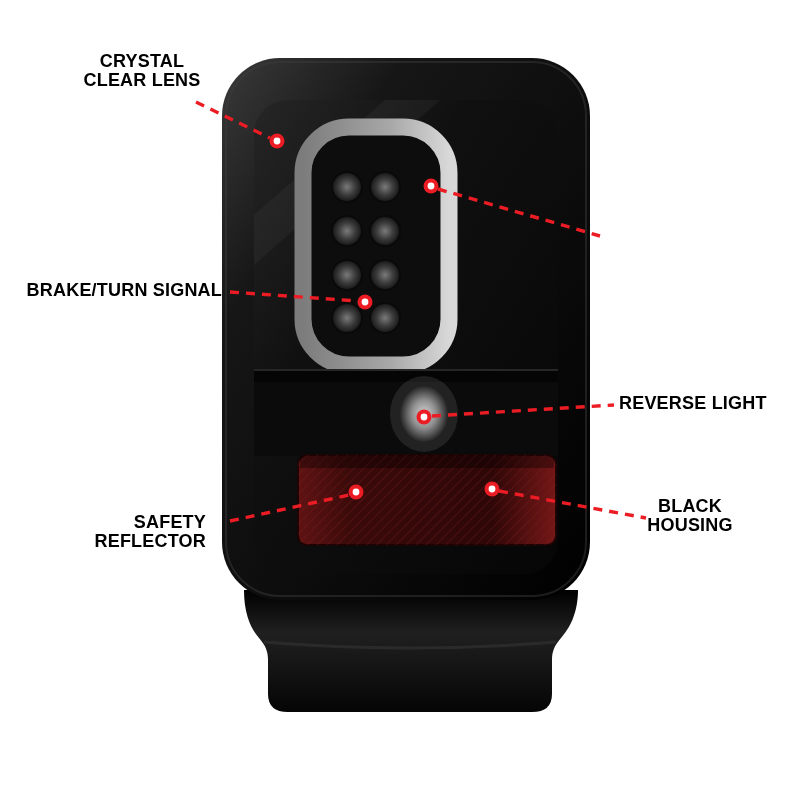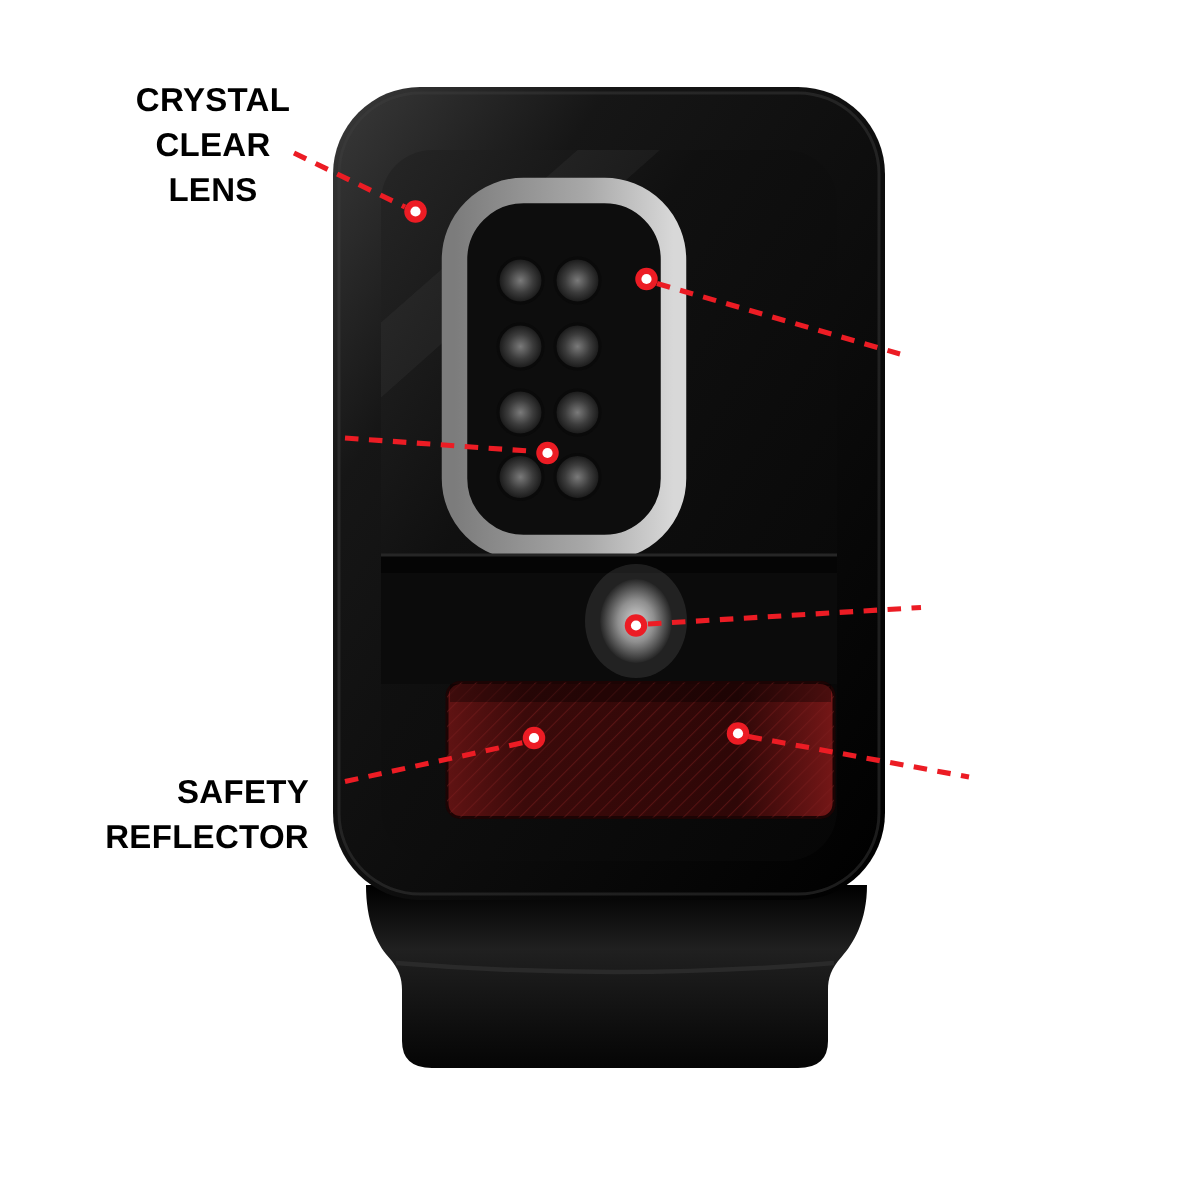--- a/index.html
+++ b/index.html
@@ -11,22 +11,22 @@
   .stage {
     position: relative;
     width: 800px; height: 800px;
     background: #ffffff;
     overflow: hidden;
   }
   svg.art { position: absolute; left: 0; top: 0; }
   .label {
     position: absolute;
     font-weight: bold;
-    font-size: 22px;
-    line-height: 30px;
+    font-size: 18px;
+    line-height: 19px;
     color: #000000;
     white-space: pre-line;
     letter-spacing: 0.2px;
     user-select: none;
   }
   .label.center { text-align: center; }
   .label.right  { text-align: right; }
   .label.left   { text-align: left; }
 </style>
 </head>
@@ -150,18 +150,22 @@
         <circle cx="492" cy="489" r="7.5" fill="#ec1c24"></circle>
           <circle cx="492" cy="489" r="3.4" fill="#ffffff"></circle>
       </g>
     </g>
   </svg>
 
   <div class="label center" style="left:78px;  top:52px;  width:128px;">CRYSTAL
 CLEAR LENS</div>
 
 
+  <div class="label right" style="left:26px;  top:281px; width:196px;">BRAKE/TURN SIGNAL</div>
 
+  <div class="label left" style="left:619px; top:394px; width:180px;">REVERSE LIGHT</div>
 
   <div class="label right" style="left:18px;  top:513px; width:188px;">SAFETY REFLECTOR</div>
 
+  <div class="label center" style="left:626px; top:497px; width:128px;">BLACK
+HOUSING</div>
 
 </div>
 
 </body></html>

